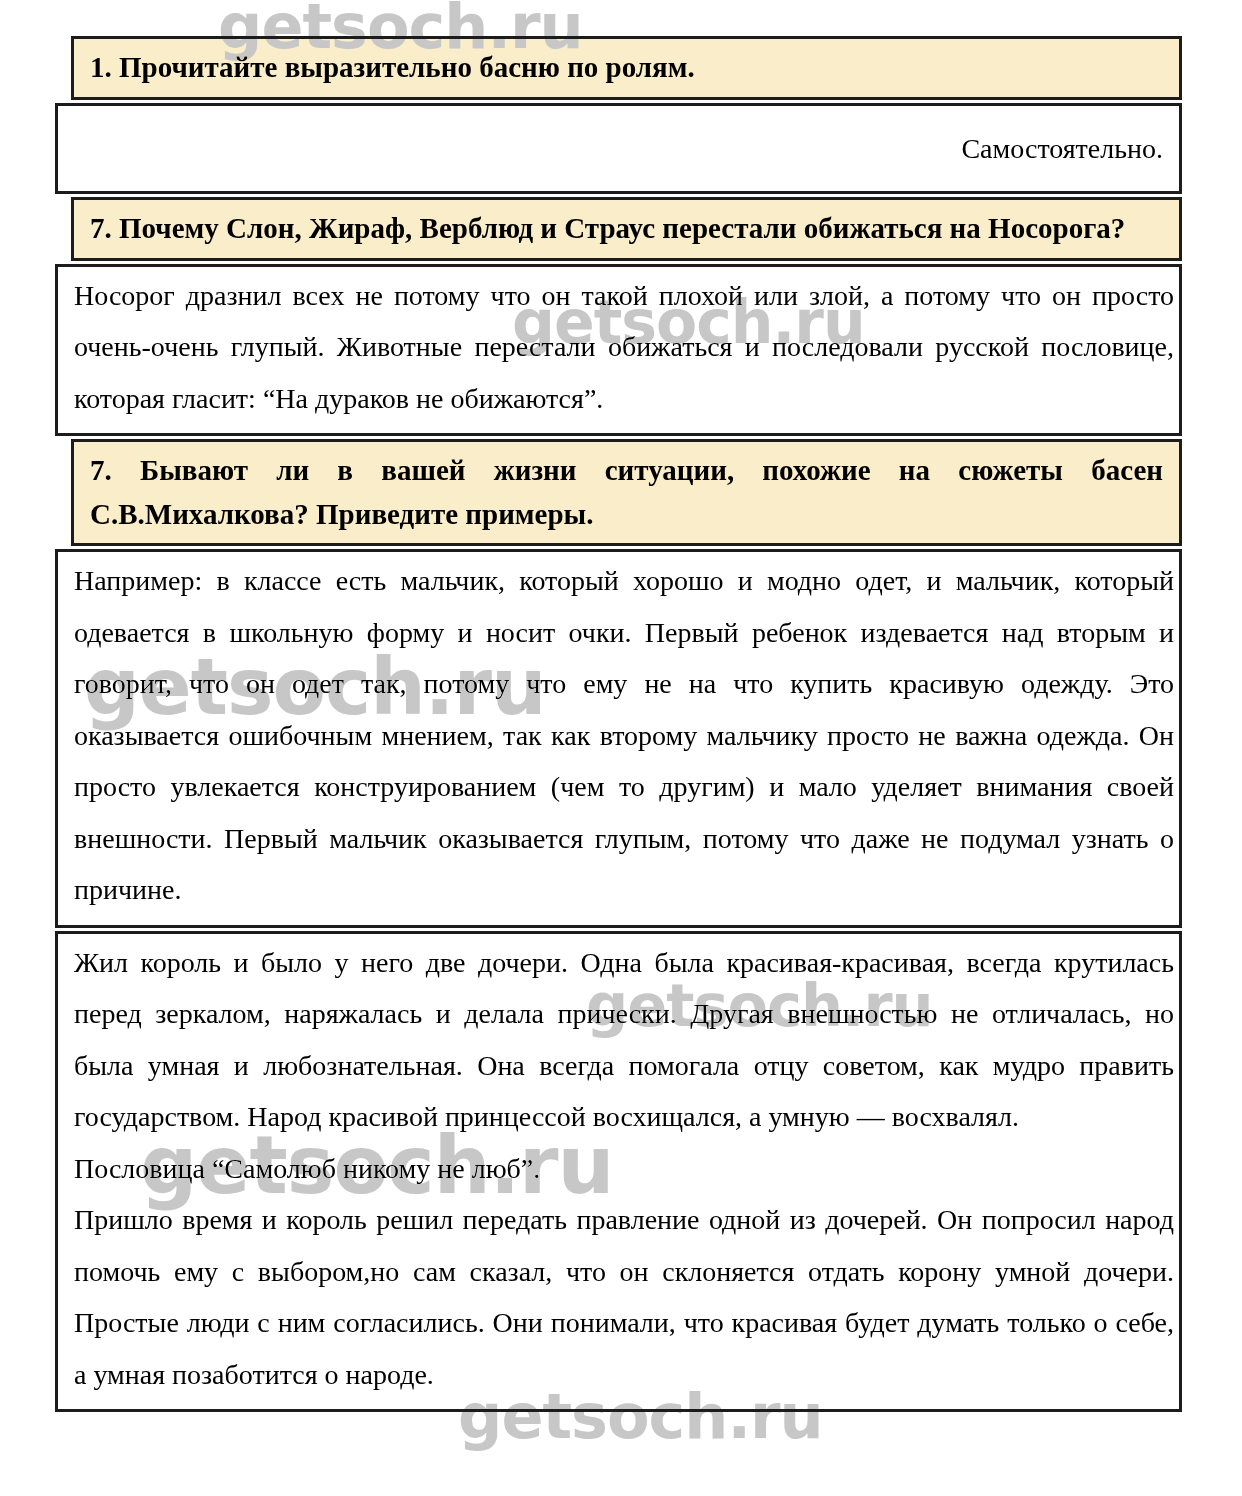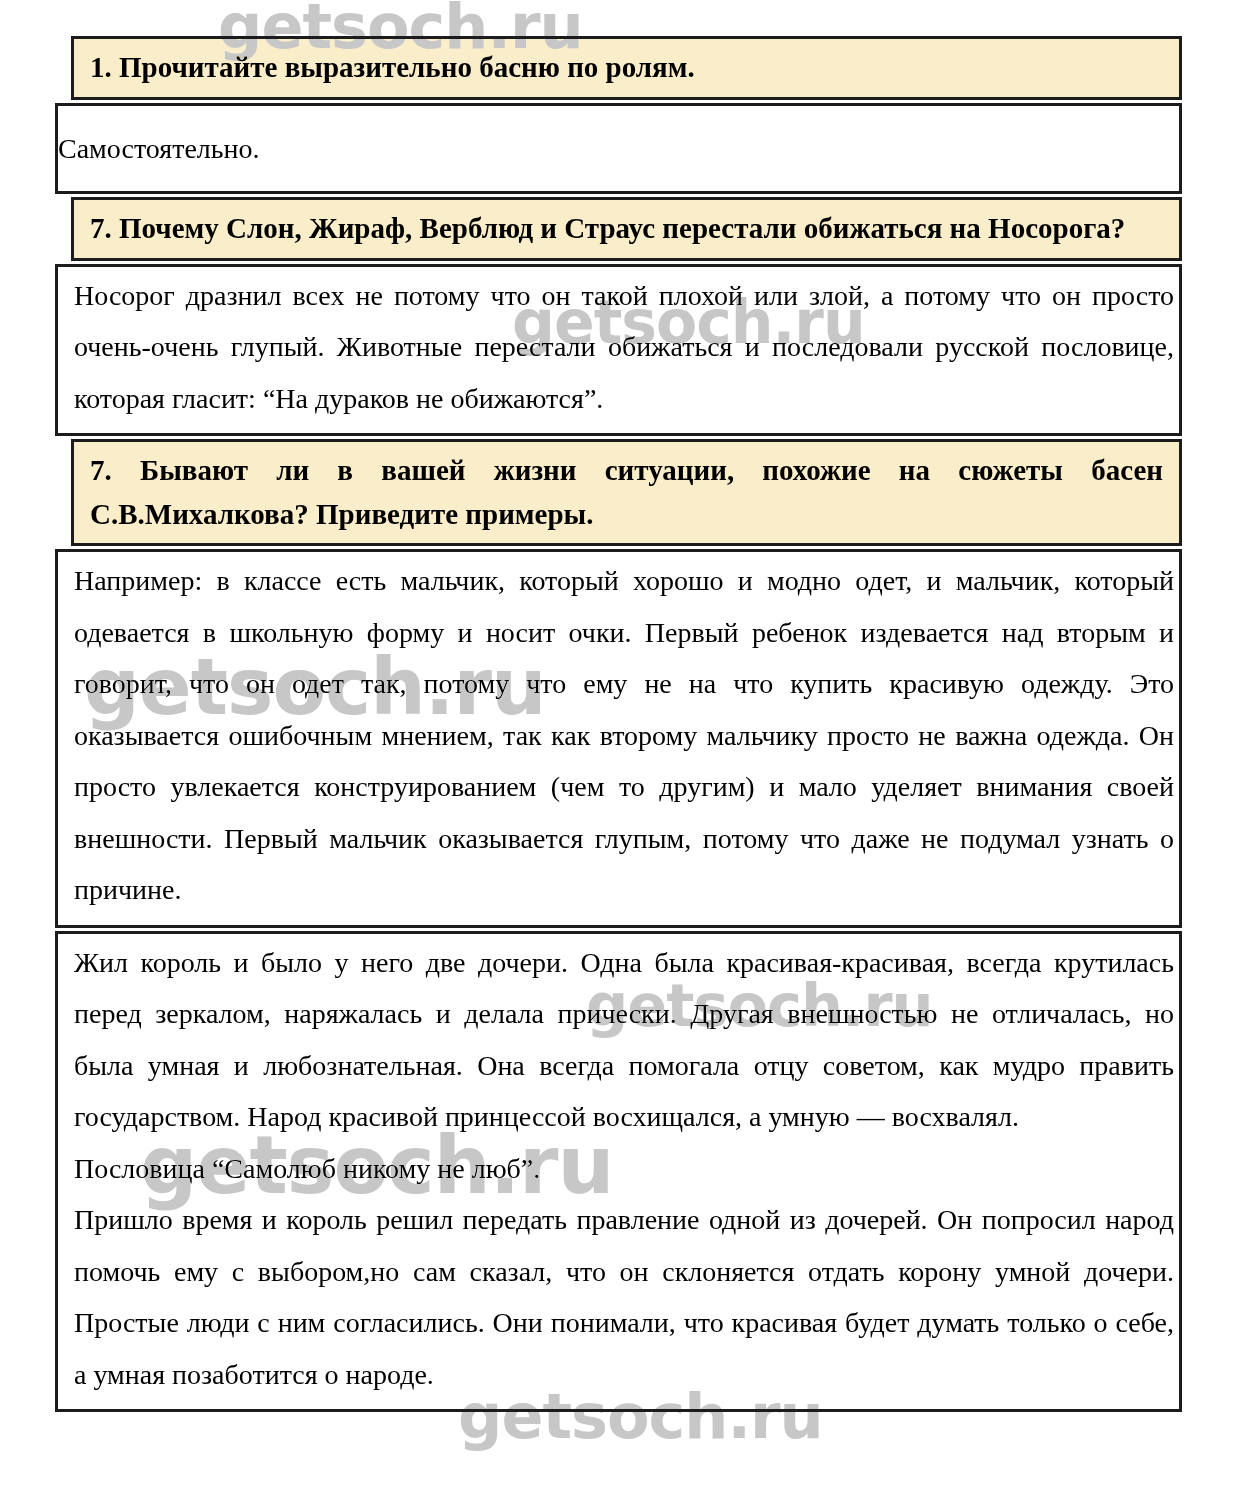--- a/index.html
+++ b/index.html
@@ -29,21 +29,21 @@
     margin-left:16px;
   }
   .a{
     background:#ffffff;
     font-size:28px;
     line-height:1.84;
     padding:3px 5px 9px 16px;
     text-align:justify;
   }
   .a p{margin:0;}
-  .a.single{padding:17px 0;text-align:left;}
+  .a.single{padding:17px 16px;text-align:right;}
   .wm{
     position:absolute;
     z-index:5;
     color:var(--wm,#c7c7c7);
     font-family:"DejaVu Sans",sans-serif;
     font-weight:bold;
     letter-spacing:-1px;
     line-height:1;
     white-space:nowrap;
     mix-blend-mode:darken;

